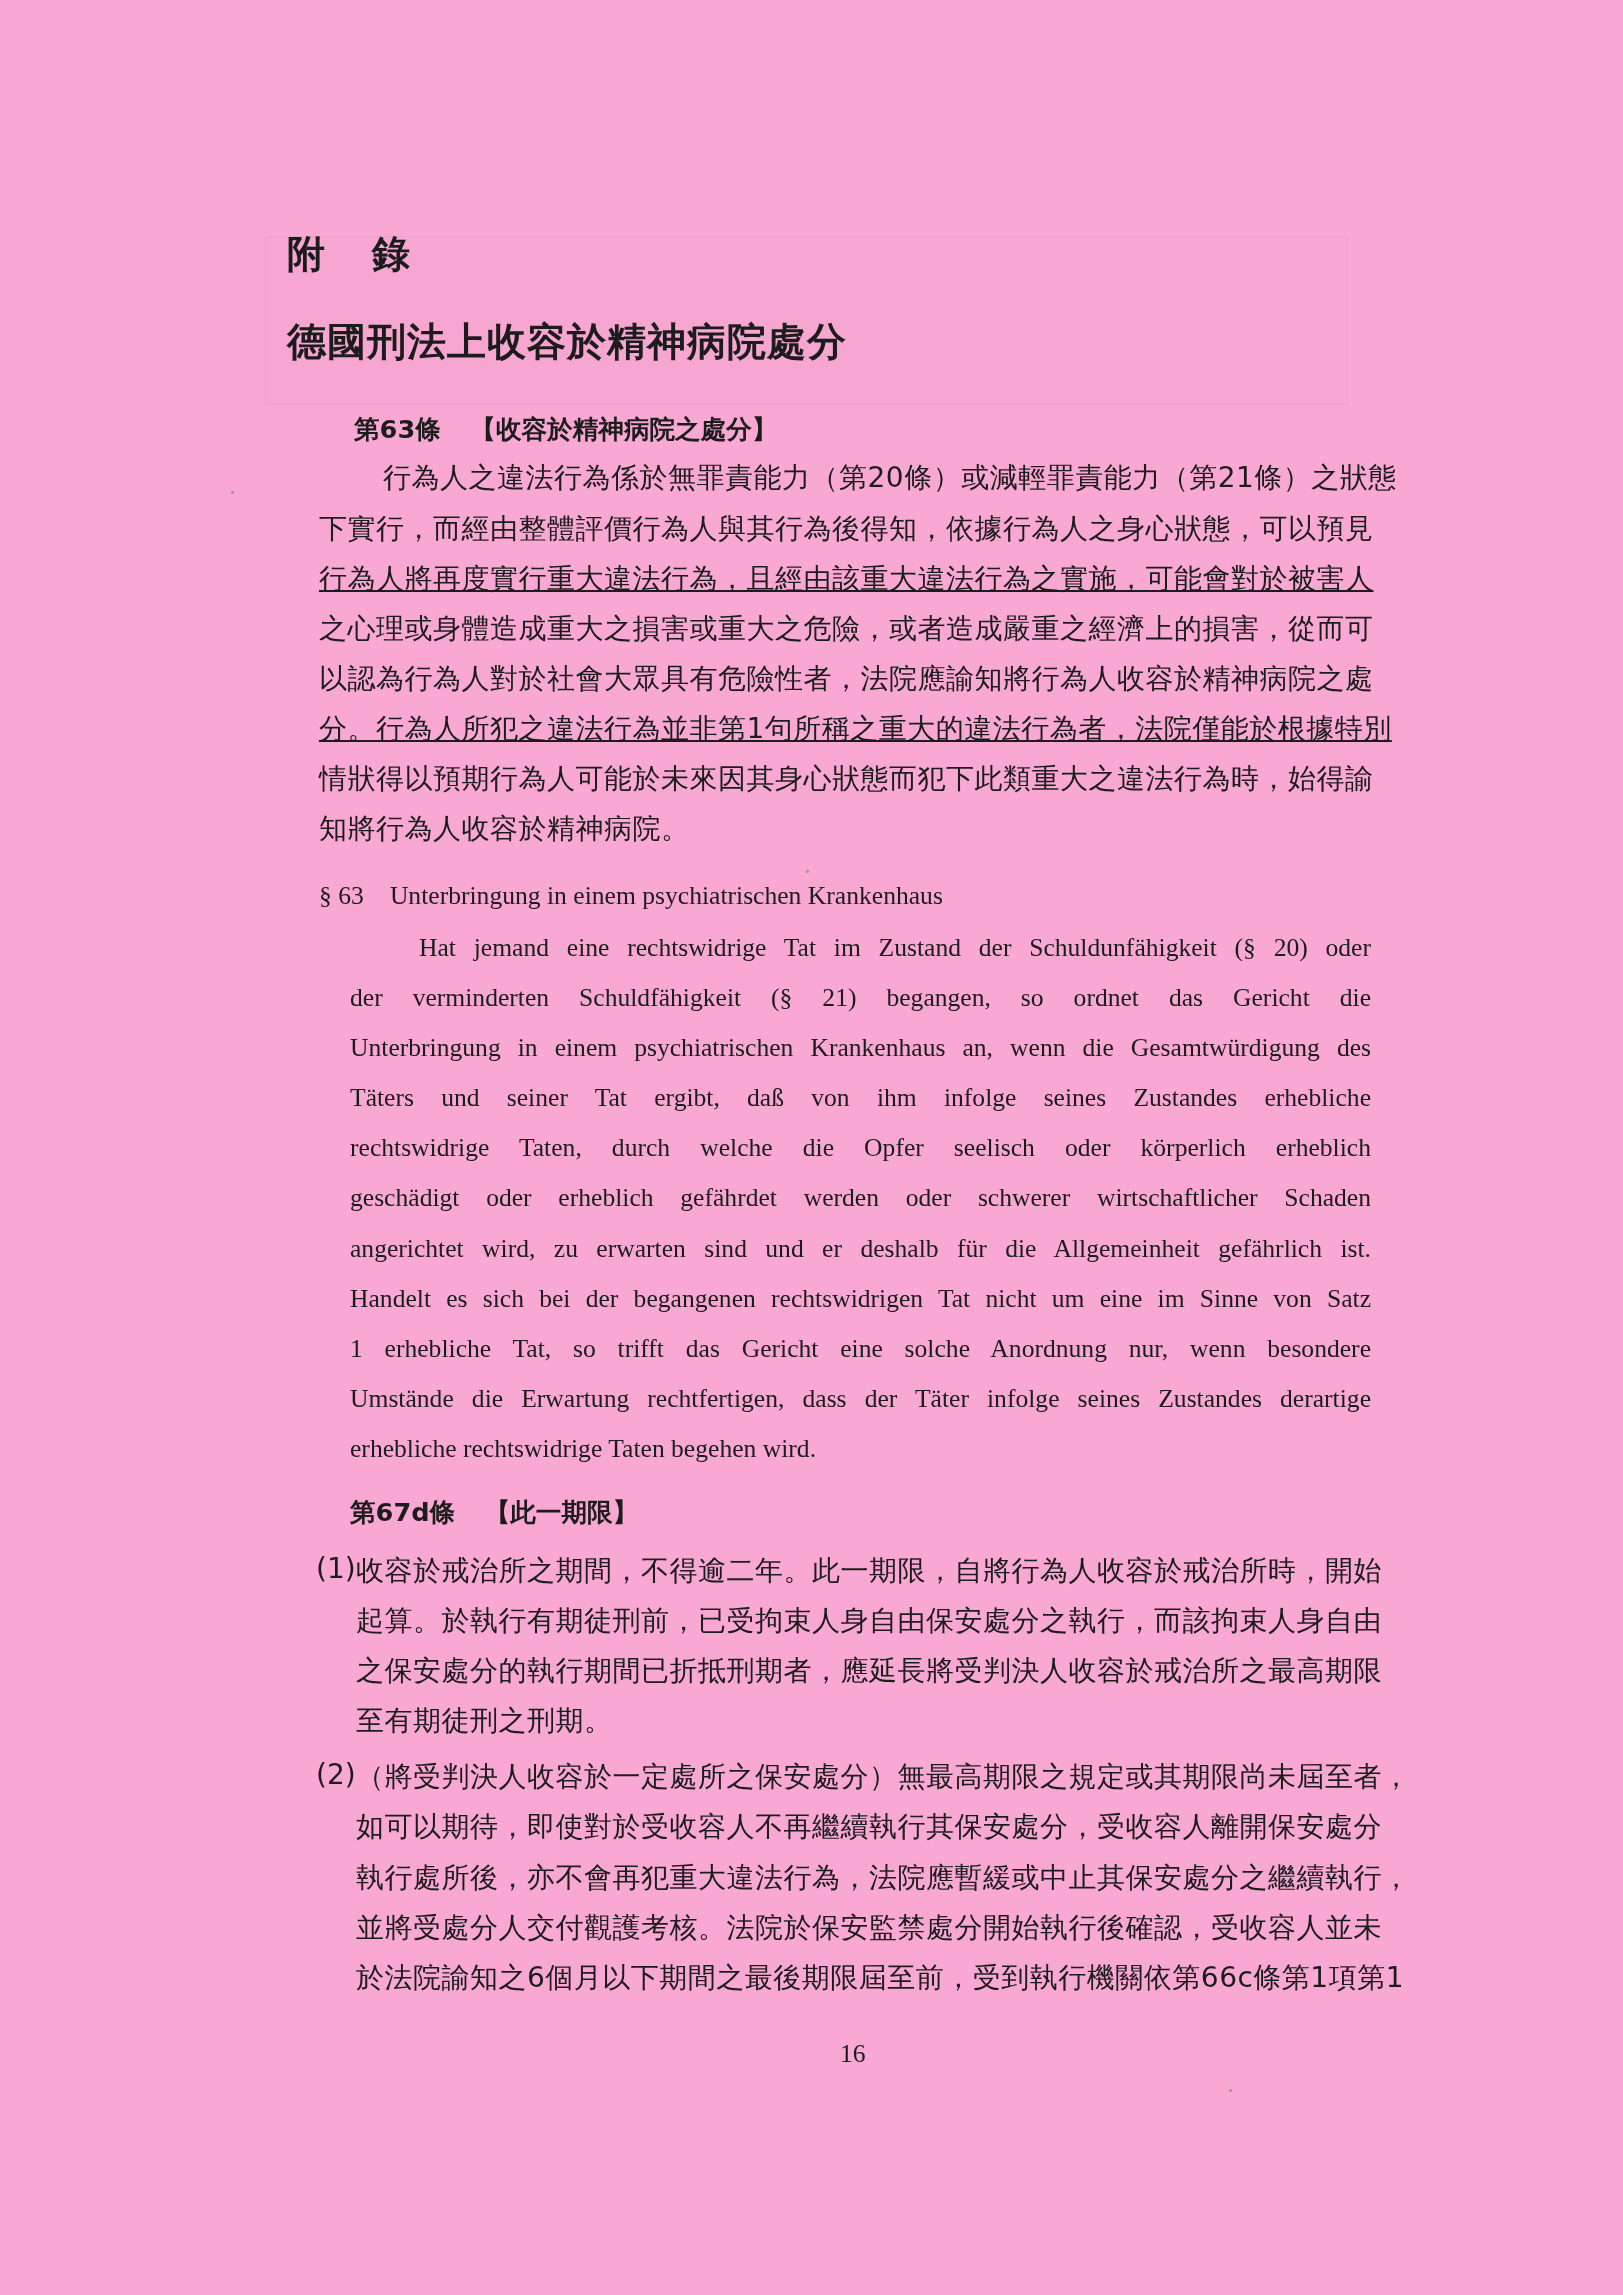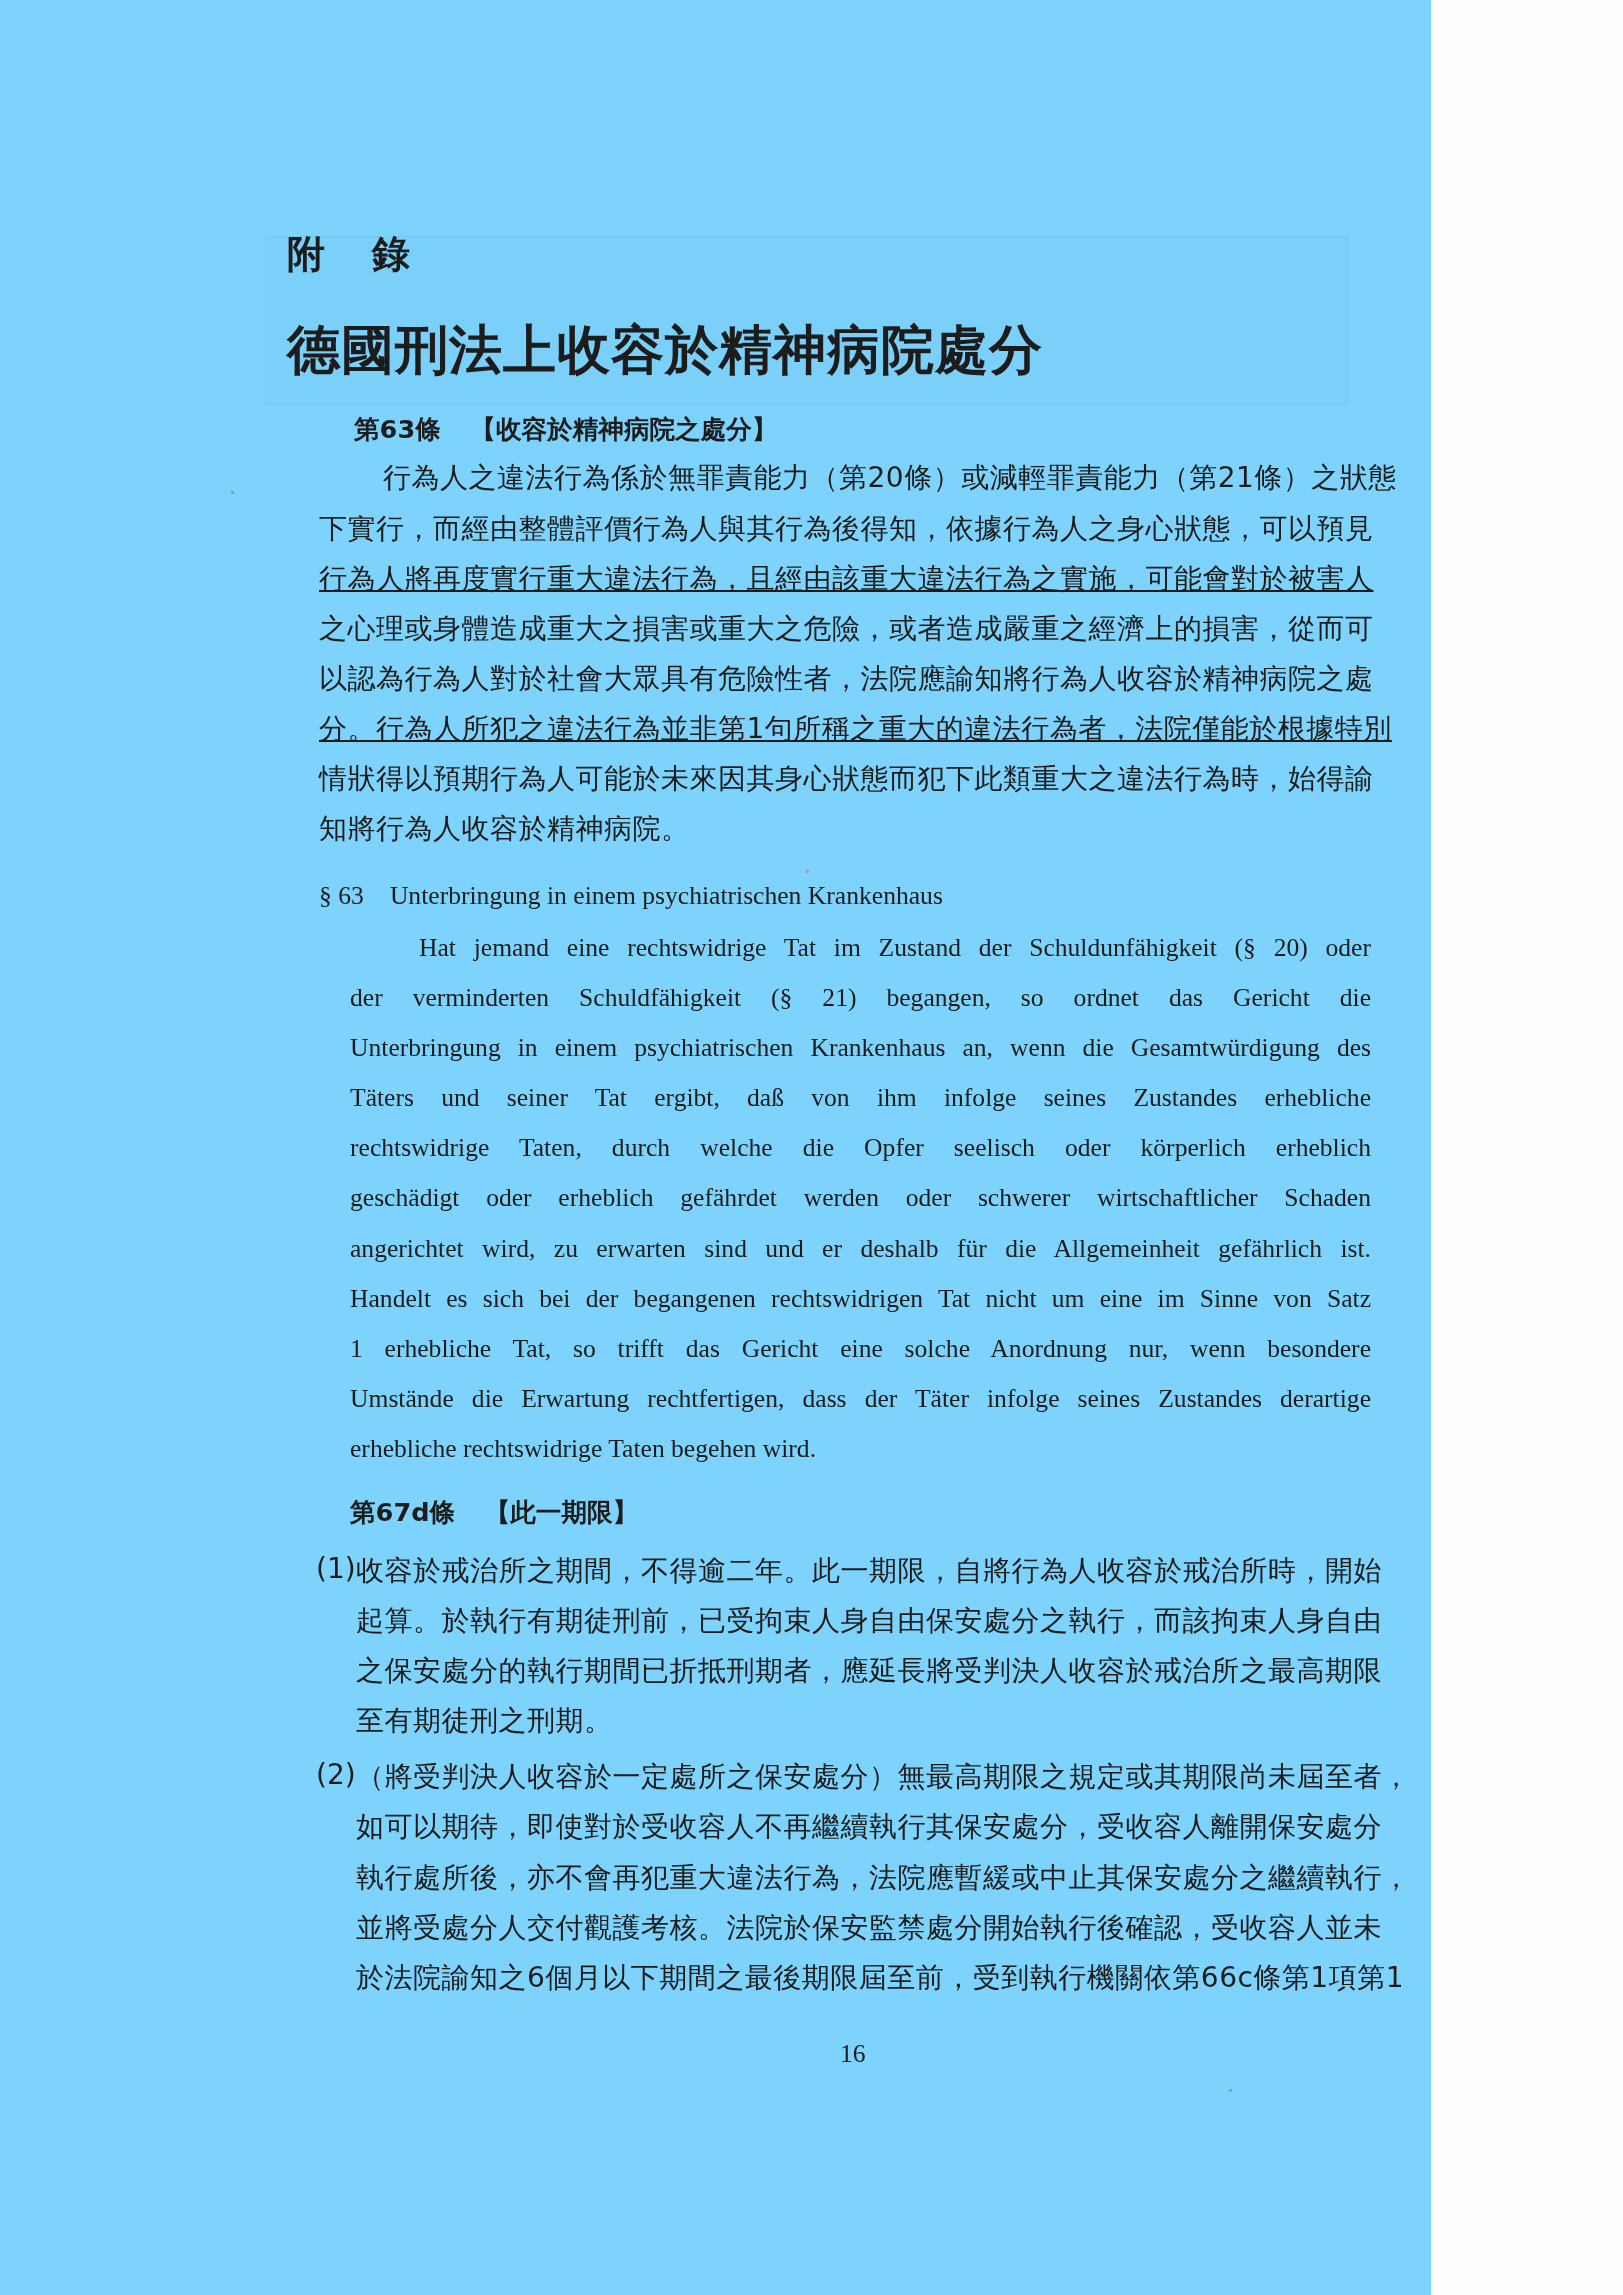--- a/index.html
+++ b/index.html
@@ -11,44 +11,44 @@
     width: 1623px;
     height: 2295px;
     position: relative;
     overflow: hidden;
     color: #1c1c1c;
     font-family: "DejaVu Sans", sans-serif;
   }
   .page {
     position: absolute;
     left: 0; top: 0;
-    width: 1431px;
+    width: 1623px;
     height: 2295px;
-    background: #7dd3fc;
+    background: #f9a8d4;
   }
   
   .ghost {
     position: absolute;
     border: 1px solid rgba(0,0,0,0.035);
     background: rgba(0,0,0,0.012);
   }
   .appendix-title {
     position: absolute;
     left: 287px;
     top: 229px;
     font-size: 38px;
     font-weight: bold;
     letter-spacing: 47px;
     font-family: "DejaVu Sans", sans-serif;
   }
   .main-title {
     position: absolute;
     left: 287px;
     top: 315px;
-    font-size: 53px;
+    font-size: 39px;
     font-weight: bold;
     letter-spacing: 1px;
   }
   .article-head {
     position: absolute;
     font-size: 25.6px;
     font-weight: bold;
     white-space: nowrap;
   }
   .article-head .num { margin-right: 20.6px; }

